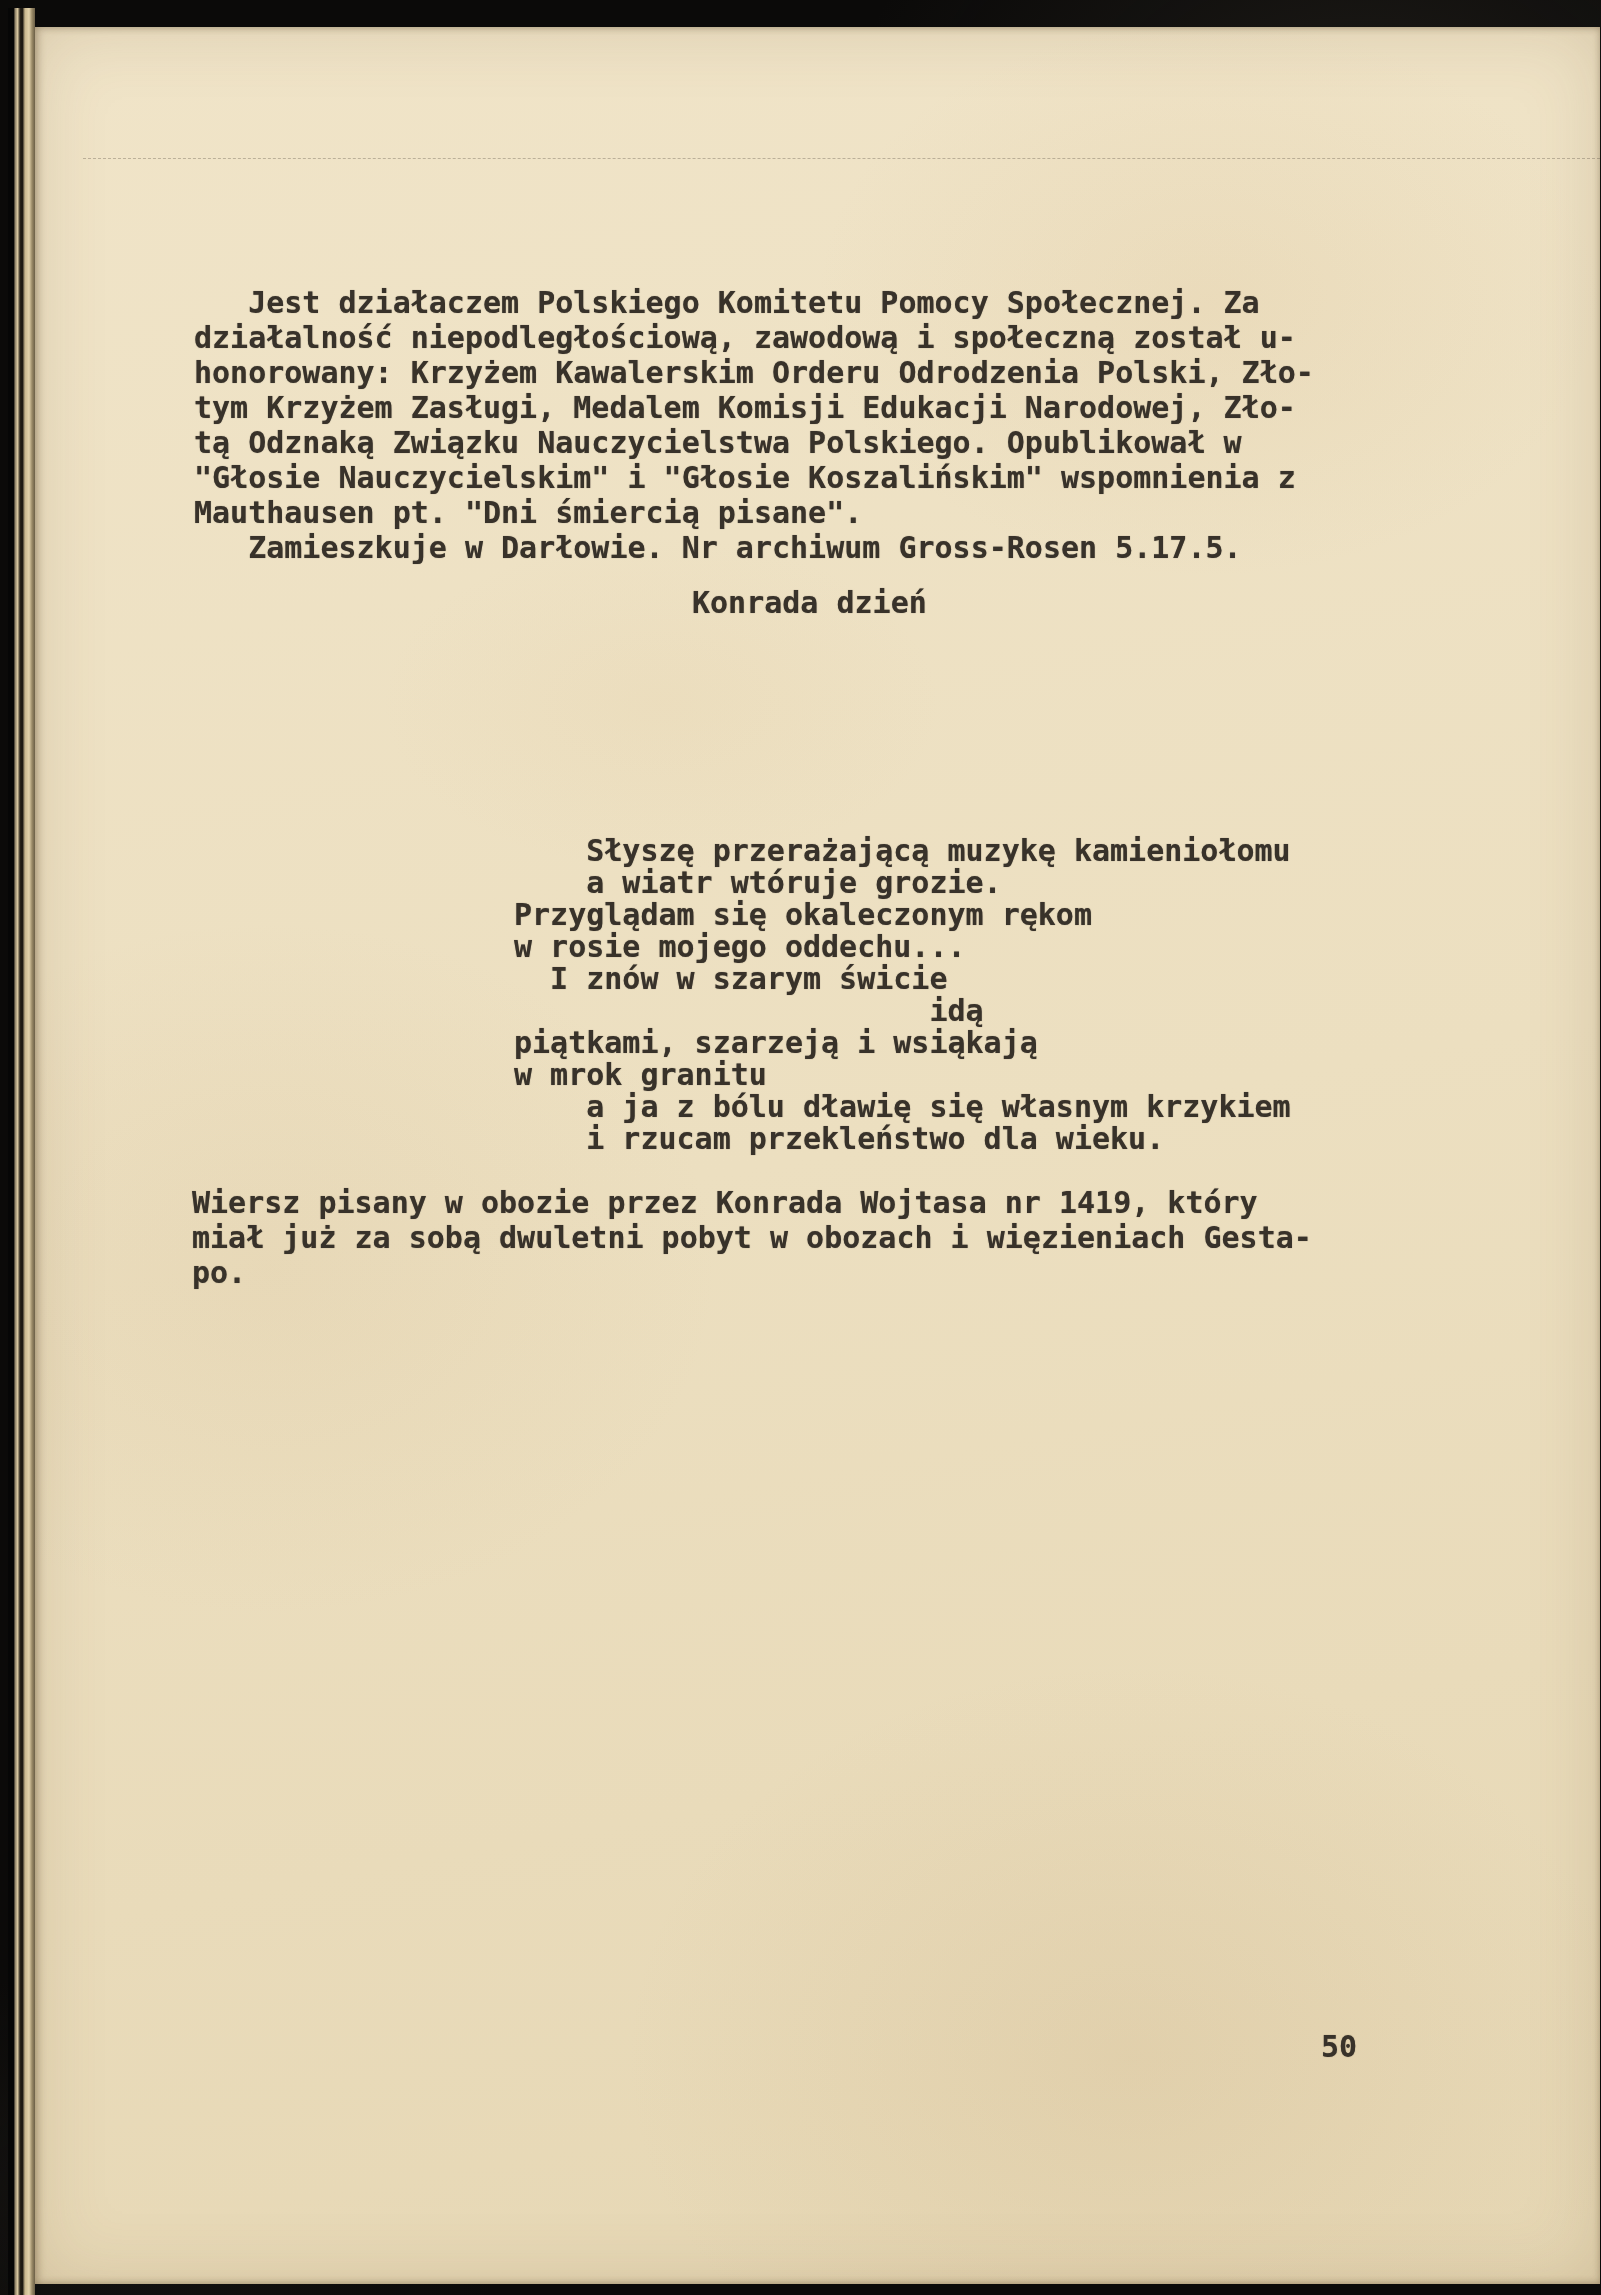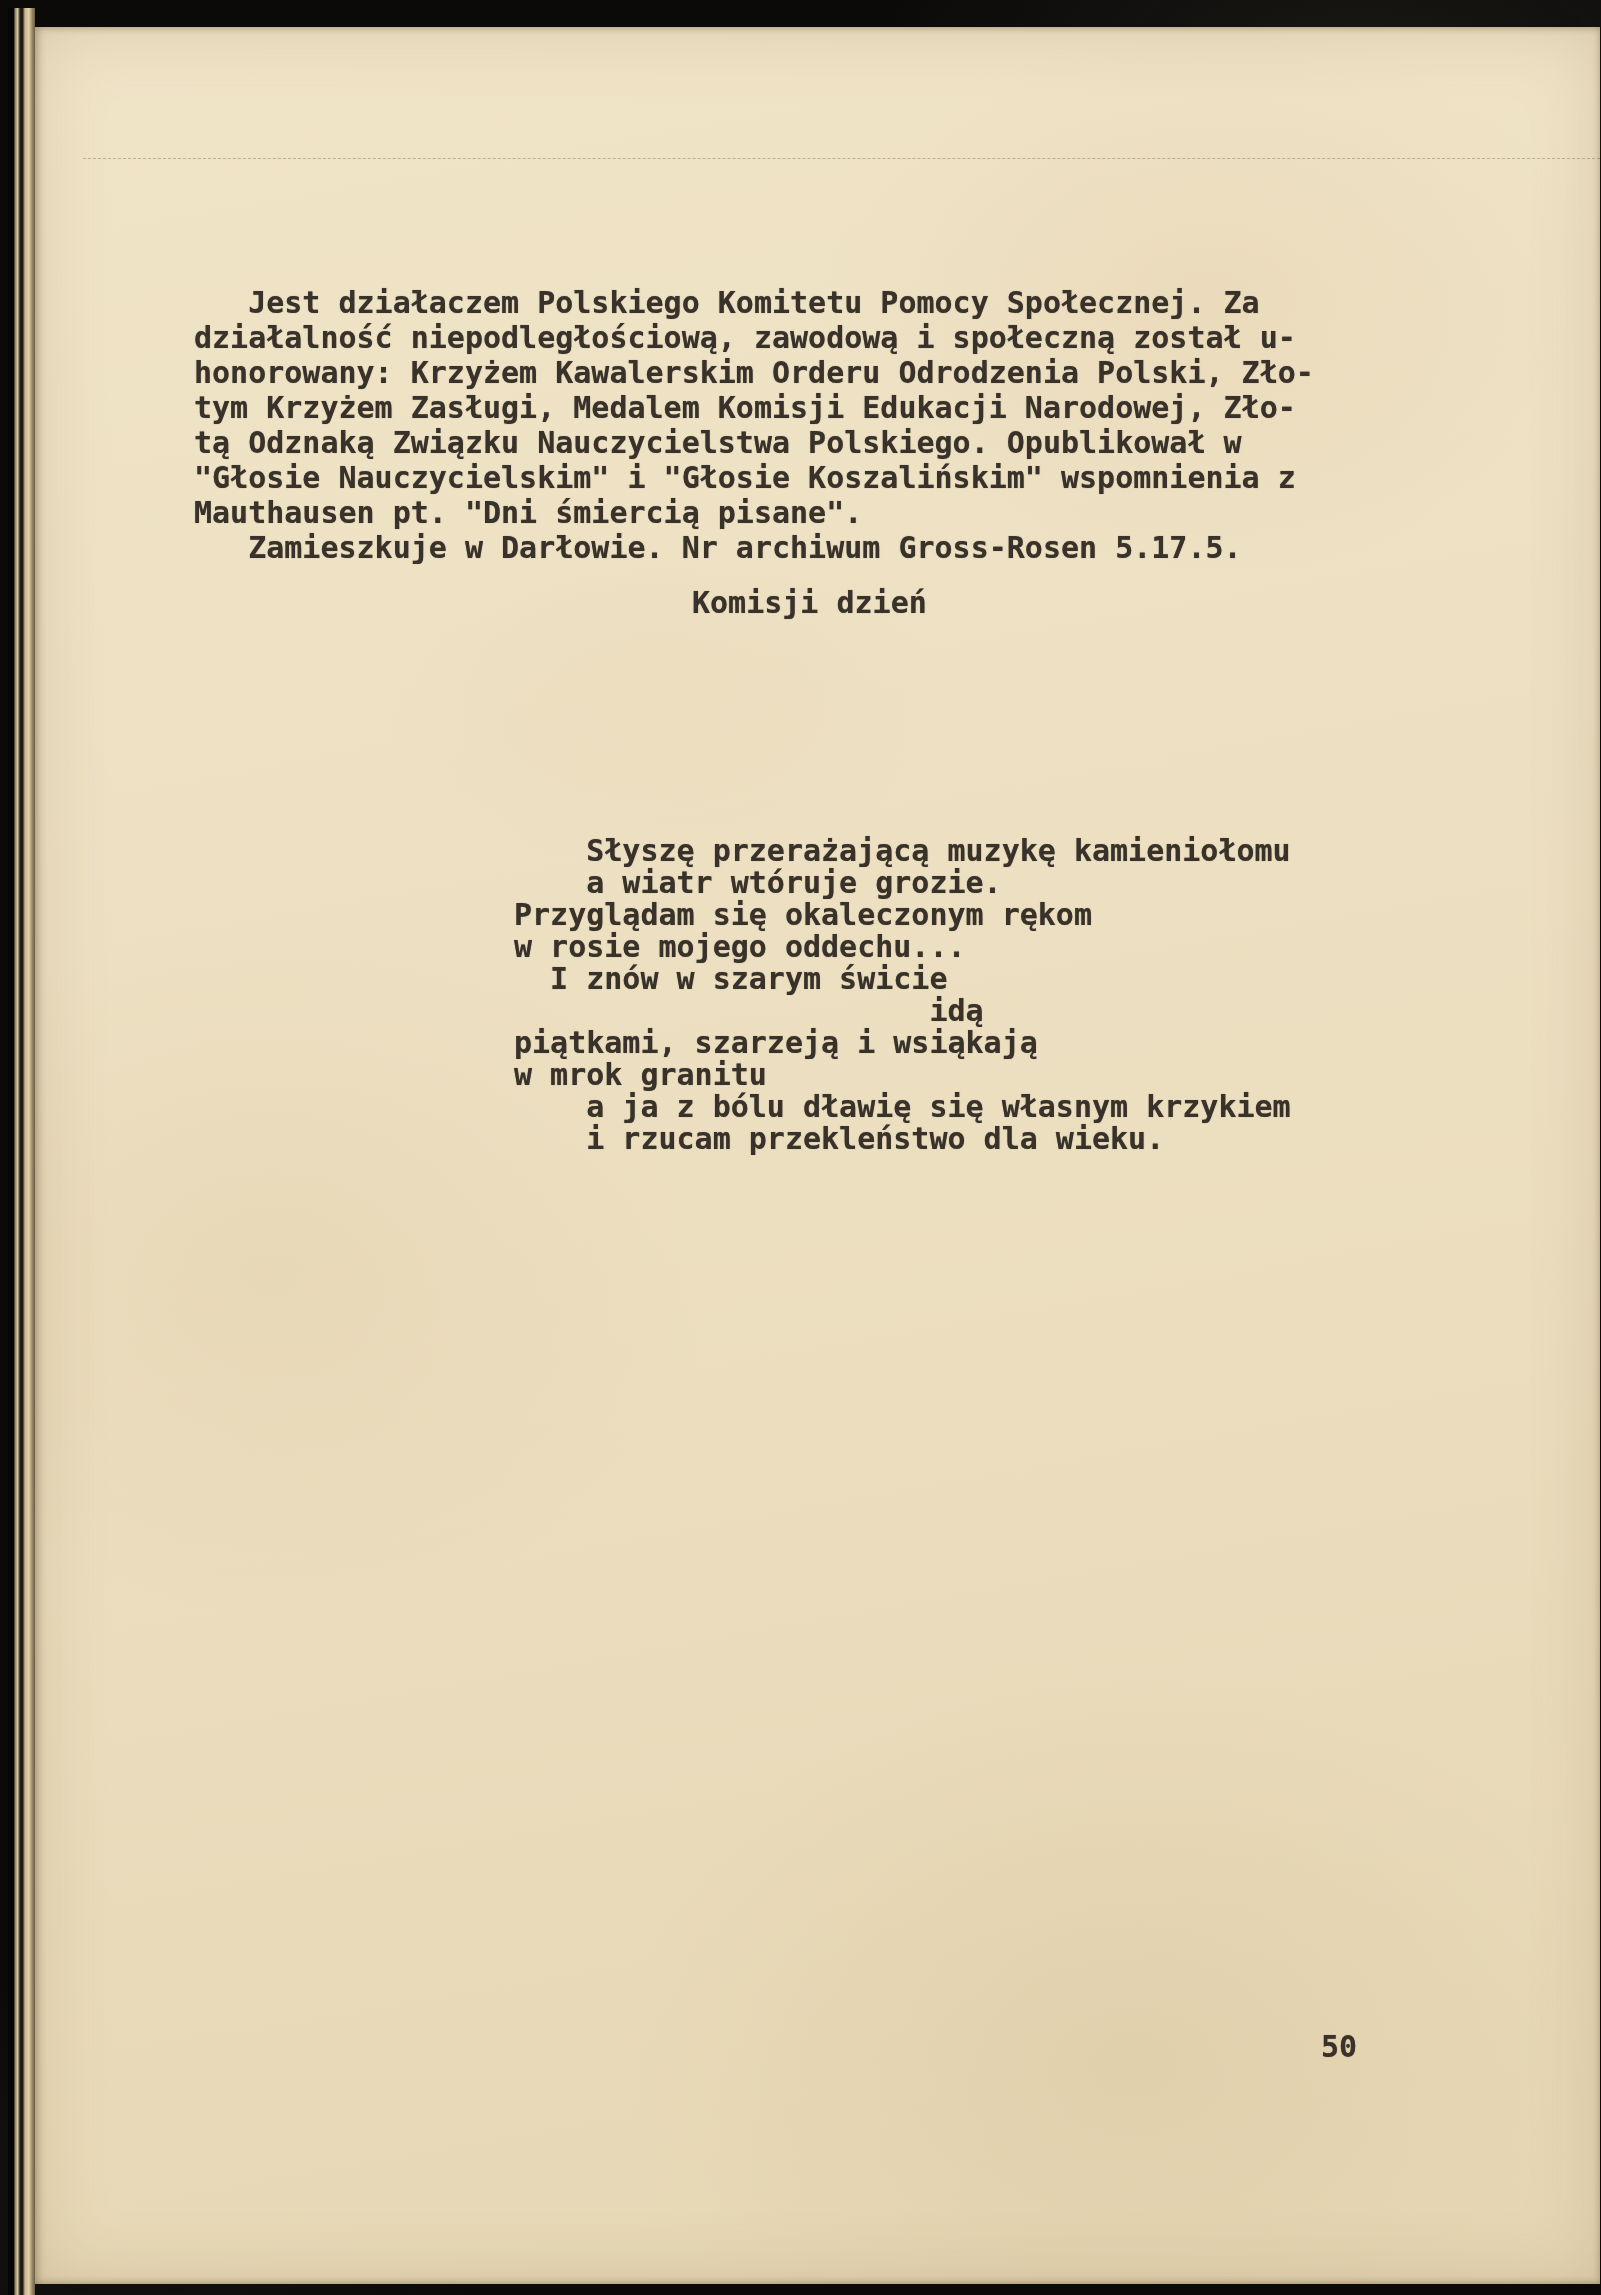--- a/index.html
+++ b/index.html
@@ -91,32 +91,35 @@
 
     <pre class="typewriter bio">   Jest działaczem Polskiego Komitetu Pomocy Społecznej. Za
 działalność niepodległościową, zawodową i społeczną został u-
 honorowany: Krzyżem Kawalerskim Orderu Odrodzenia Polski, Zło-
 tym Krzyżem Zasługi, Medalem Komisji Edukacji Narodowej, Zło-
 tą Odznaką Związku Nauczycielstwa Polskiego. Opublikował w
 "Głosie Nauczycielskim" i "Głosie Koszalińskim" wspomnienia z
 Mauthausen pt. "Dni śmiercią pisane".
    Zamieszkuje w Darłowie. Nr archiwum Gross-Rosen 5.17.5.</pre>
 
-    <div class="typewriter poem-title">Komisji dzień</div>
+    <div class="typewriter poem-title">Konrada dzień</div>
 
 
     <pre class="typewriter stanza2">    Słyszę przerażającą muzykę kamieniołomu
     a wiatr wtóruje grozie.
 Przyglądam się okaleczonym rękom
 w rosie mojego oddechu...
   I znów w szarym świcie
                        idą
 piątkami, szarzeją i wsiąkają
 w mrok granitu
     a ja z bólu dławię się własnym krzykiem
     i rzucam przekleństwo dla wieku.</pre>
 
+    <pre class="typewriter footnote">Wiersz pisany w obozie przez Konrada Wojtasa nr 1419, który
+miał już za sobą dwuletni pobyt w obozach i więzieniach Gesta-
+po.</pre>
 
     <div class="typewriter page-number">50</div>
 
   </div>
 </div>
 
 
 </body></html>

